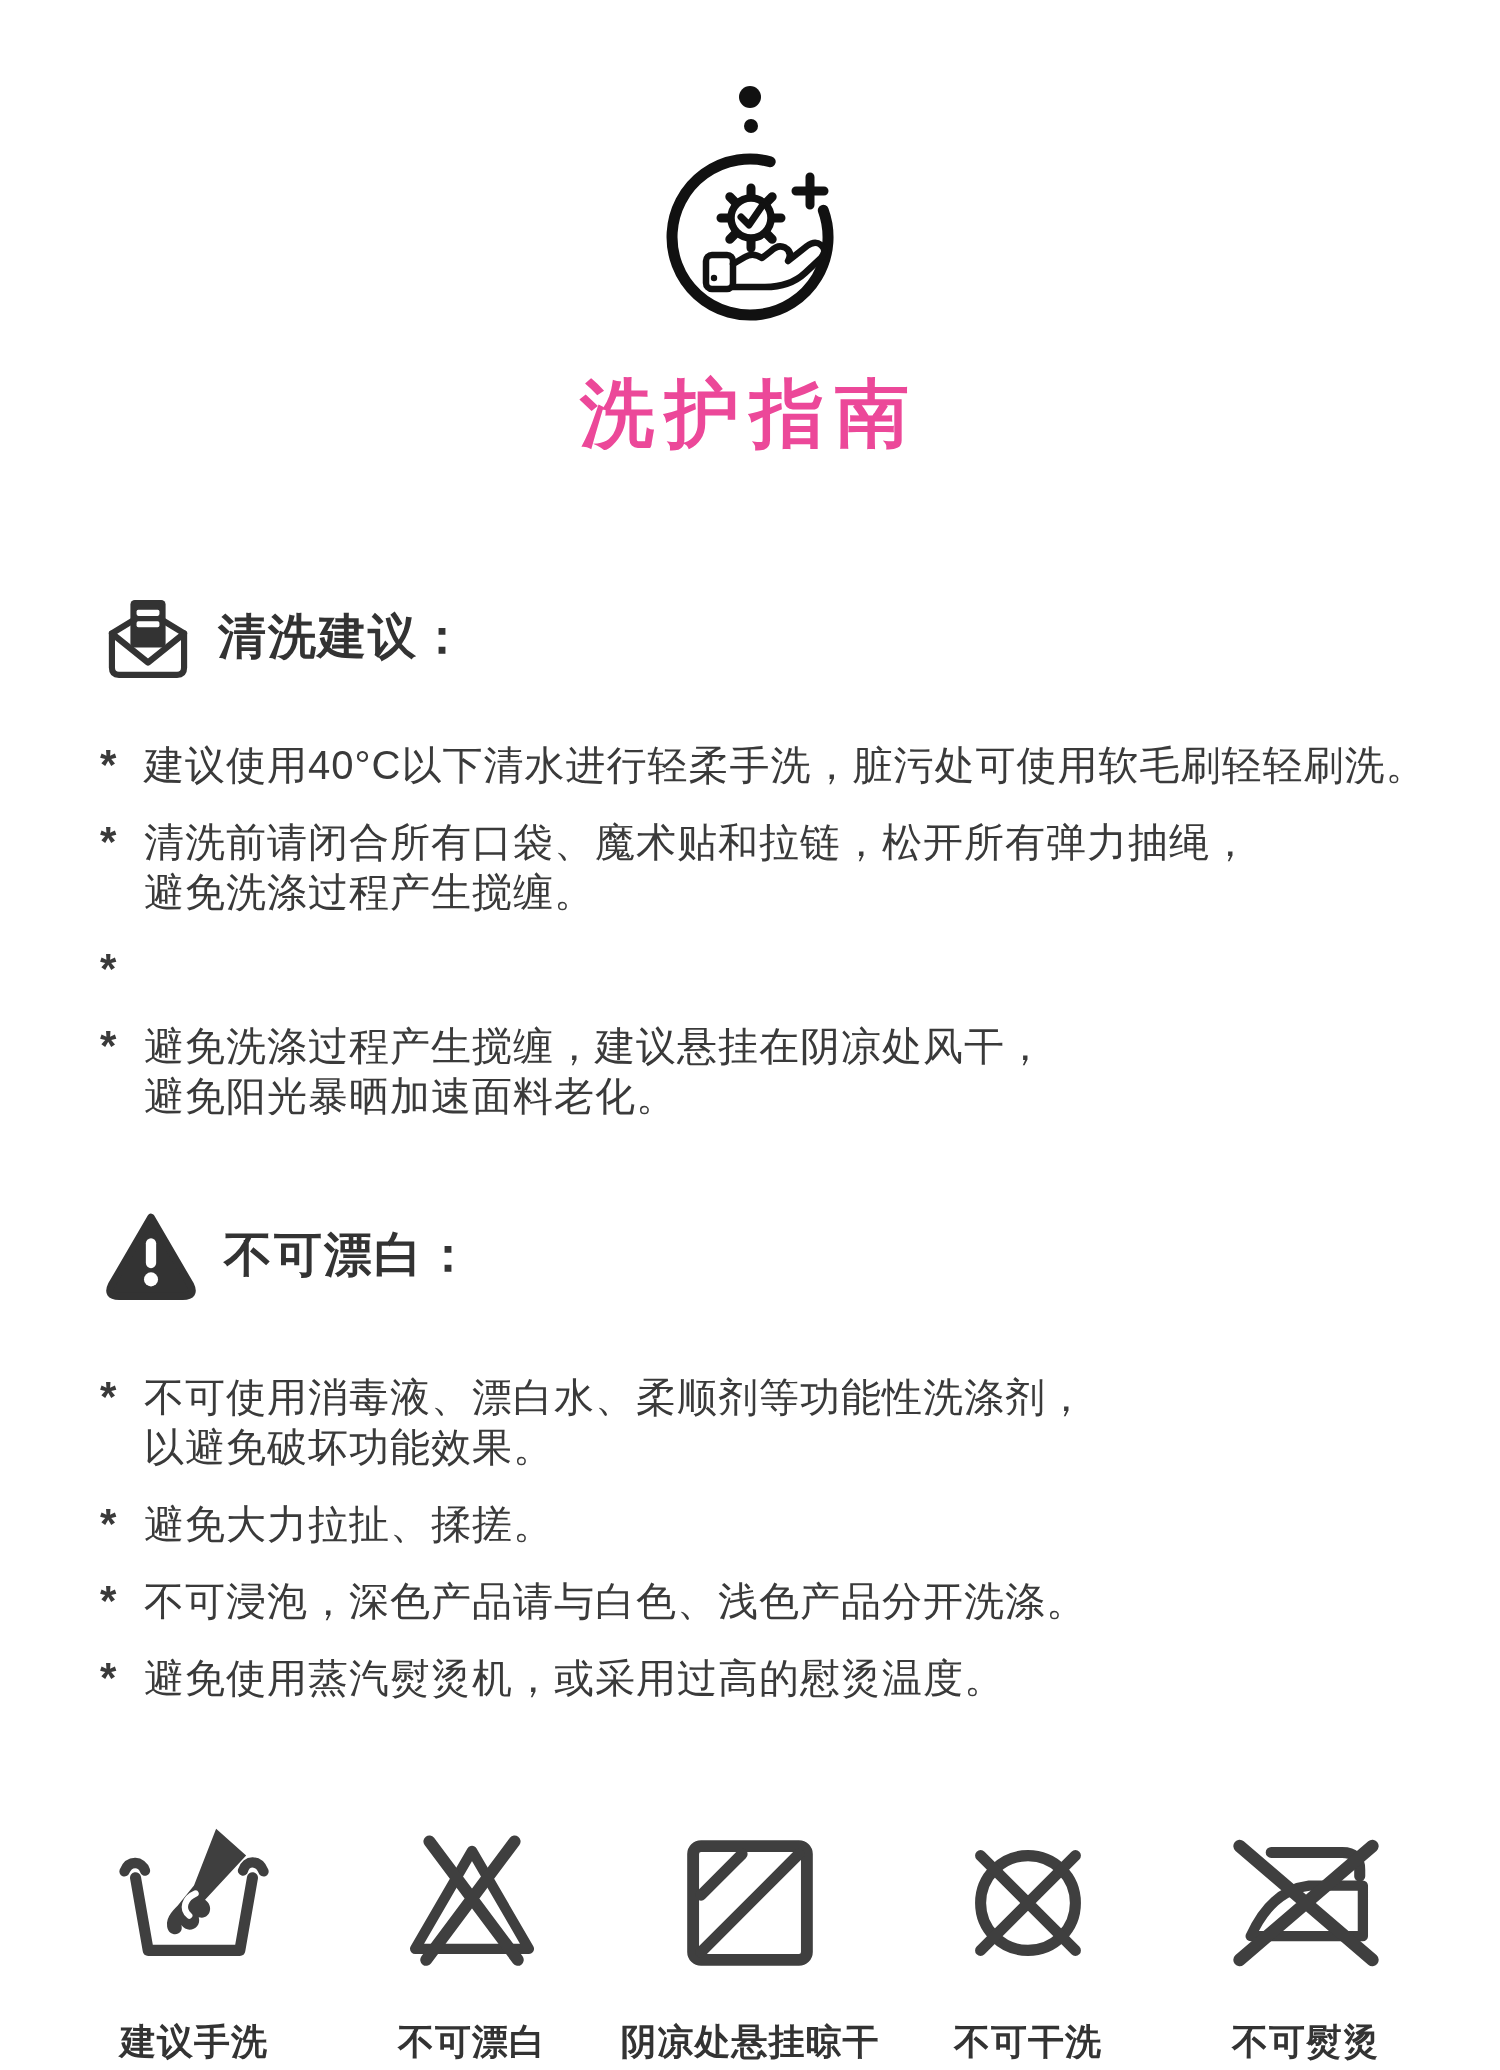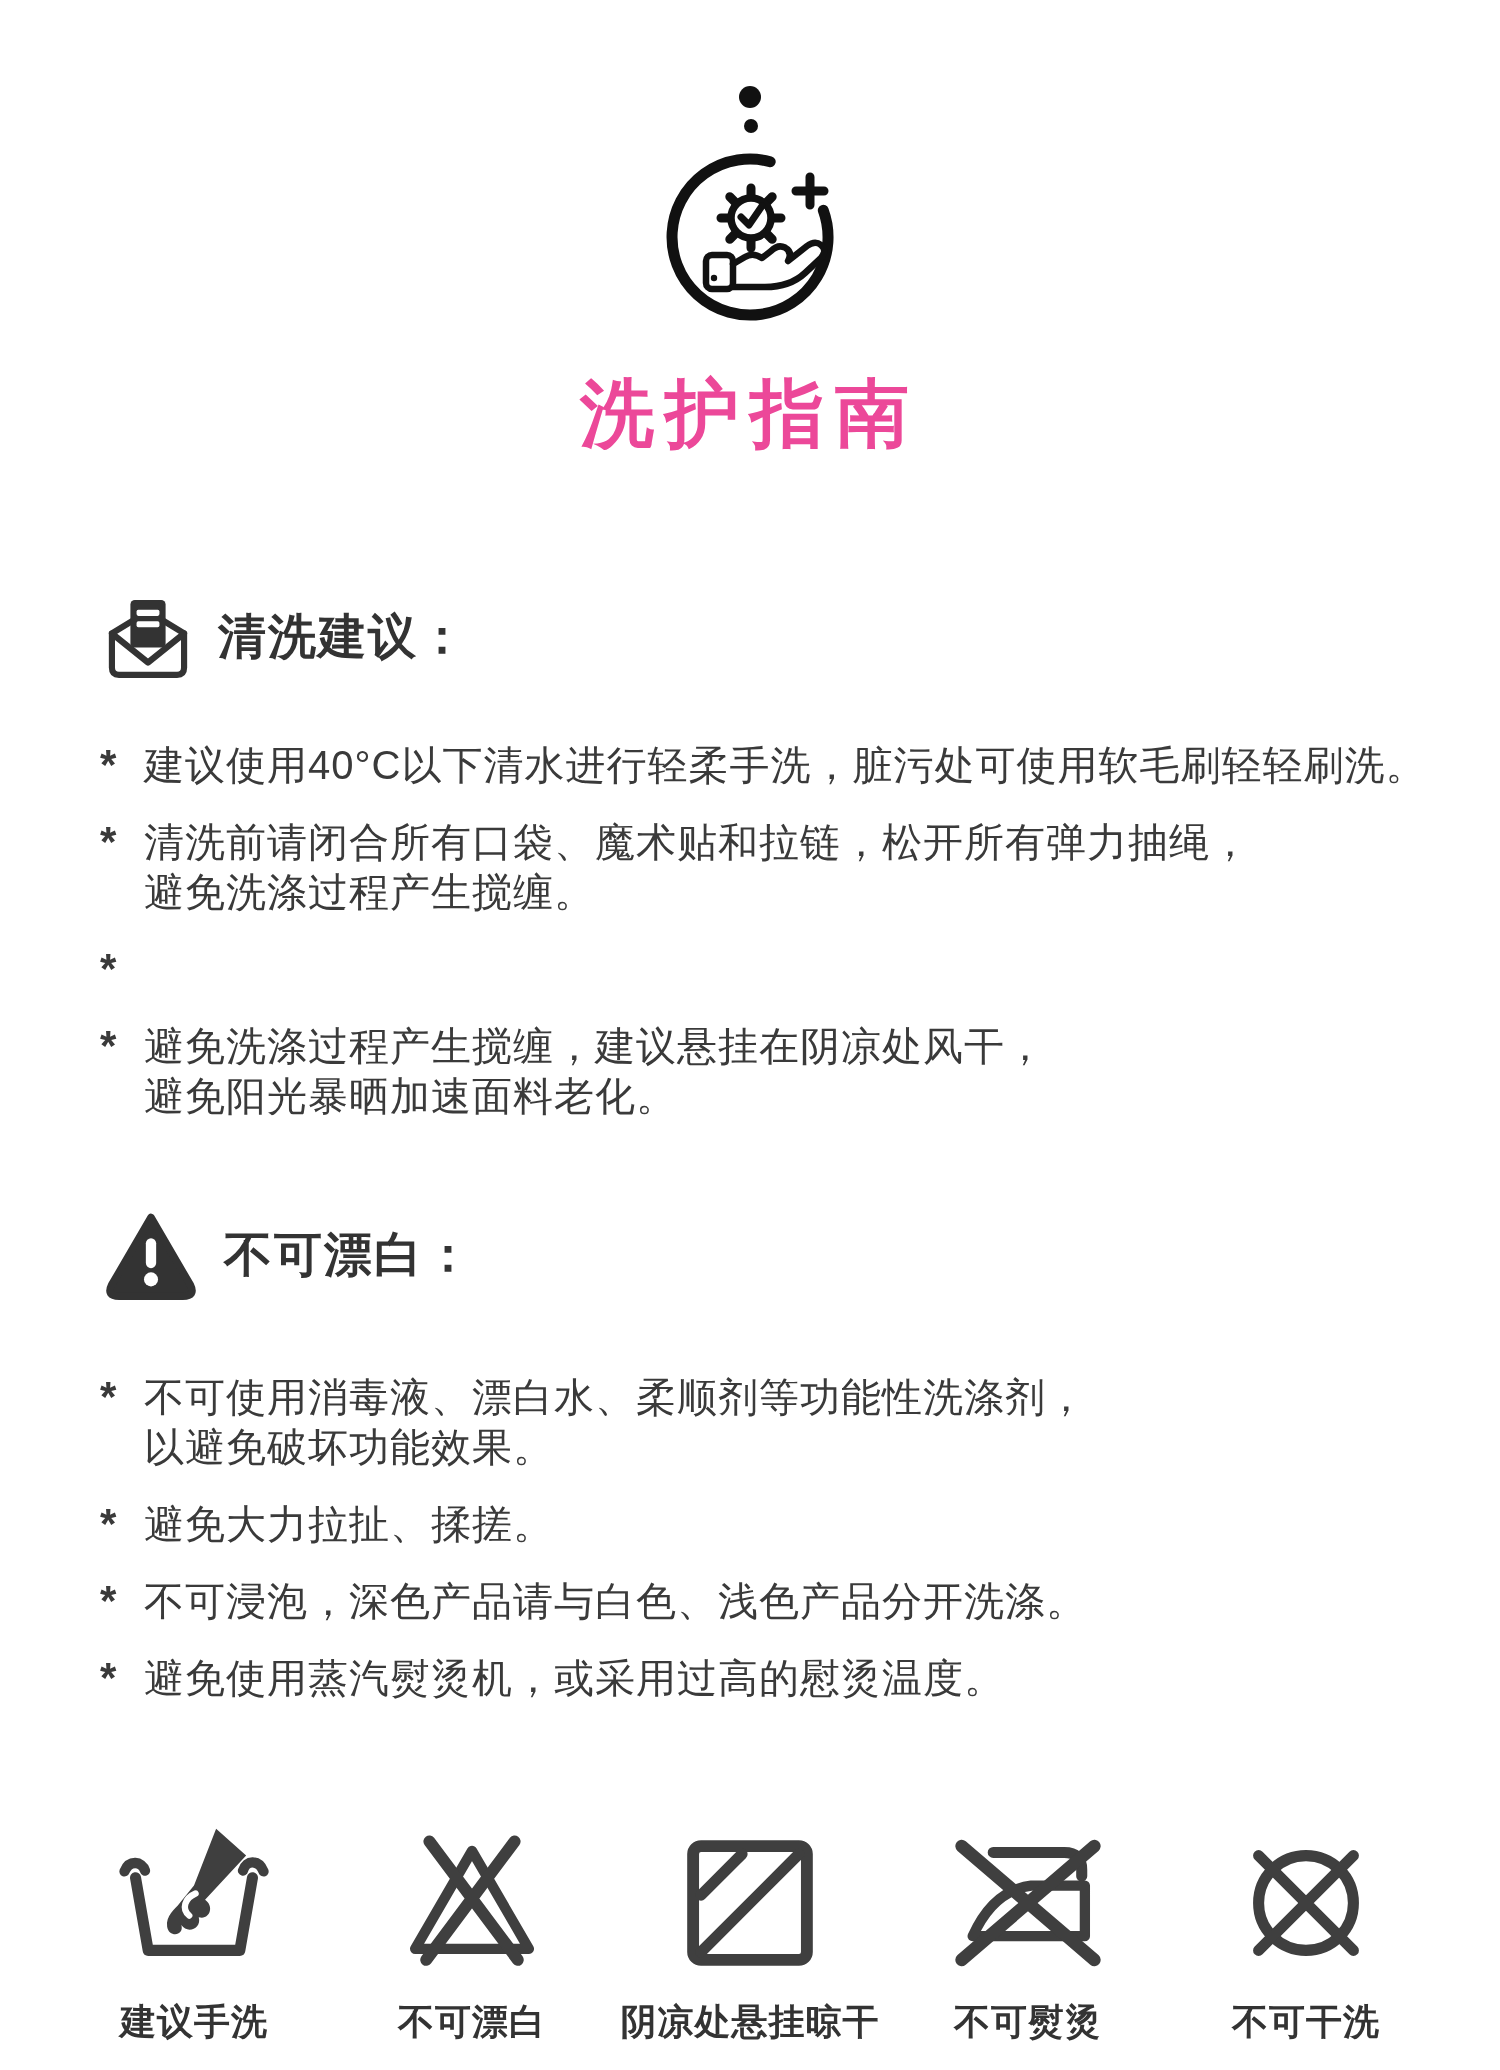--- a/index.html
+++ b/index.html
@@ -57,21 +57,21 @@
   }
   .care-item {
     width:278px;
     display:flex; flex-direction:column; align-items:center;
   }
   .care-icon-box {
     height:162px; display:flex; align-items:flex-end; justify-content:center;
   }
   .care-icon { width:158px; height:158px; }
   .care-label {
-    margin-top:16px;
+    margin-top:36px;
     font-size:36px; font-weight:700; color:#333333; letter-spacing:1px;
     white-space:nowrap;
   }
 </style>
 </head>
 <body>
 
 <div class="page">
 
   <svg class="top-icon" viewBox="0 0 200 250">
@@ -195,32 +195,32 @@
           <path d="M38 162 L162 38" fill="none" stroke="#3f3f3f" stroke-width="14" stroke-linecap="round"></path>
           <path d="M38 90 L90 38" fill="none" stroke="#3f3f3f" stroke-width="14" stroke-linecap="round"></path>
         </svg>
       </div>
       <div class="care-label">阴凉处悬挂晾干</div>
     </div>
 
     <div class="care-item">
       <div class="care-icon-box">
         <svg class="care-icon" viewBox="0 0 200 200">
+          <circle cx="100" cy="100" r="60" fill="none" stroke="#3f3f3f" stroke-width="14"></circle>
+          <path d="M40 40 L160 160 M160 40 L40 160" fill="none" stroke="#3f3f3f" stroke-width="14" stroke-linecap="round"></path>
+        </svg>
+      </div>
+      <div class="care-label">不可干洗</div>
+    </div>
+
+    <div class="care-item">
+      <div class="care-icon-box">
+        <svg class="care-icon" viewBox="0 0 200 200">
           <path d="M56 36 L146 36 Q168 36 168 58 L168 66" fill="none" stroke="#3f3f3f" stroke-width="14" stroke-linecap="round"></path>
           <path d="M30 142 L172 142 L172 78 L104 78 Q56 84 30 142 Z" fill="none" stroke="#3f3f3f" stroke-width="13" stroke-linejoin="round"></path>
           <path d="M16 28 L184 172 M184 28 L16 172" fill="none" stroke="#3f3f3f" stroke-width="16" stroke-linecap="round"></path>
         </svg>
       </div>
       <div class="care-label">不可熨烫</div>
     </div>
 
-    <div class="care-item">
-      <div class="care-icon-box">
-        <svg class="care-icon" viewBox="0 0 200 200">
-          <circle cx="100" cy="100" r="60" fill="none" stroke="#3f3f3f" stroke-width="14"></circle>
-          <path d="M40 40 L160 160 M160 40 L40 160" fill="none" stroke="#3f3f3f" stroke-width="14" stroke-linecap="round"></path>
-        </svg>
-      </div>
-      <div class="care-label">不可干洗</div>
-    </div>
-
   </div>
 </div>
 
 </body></html>

